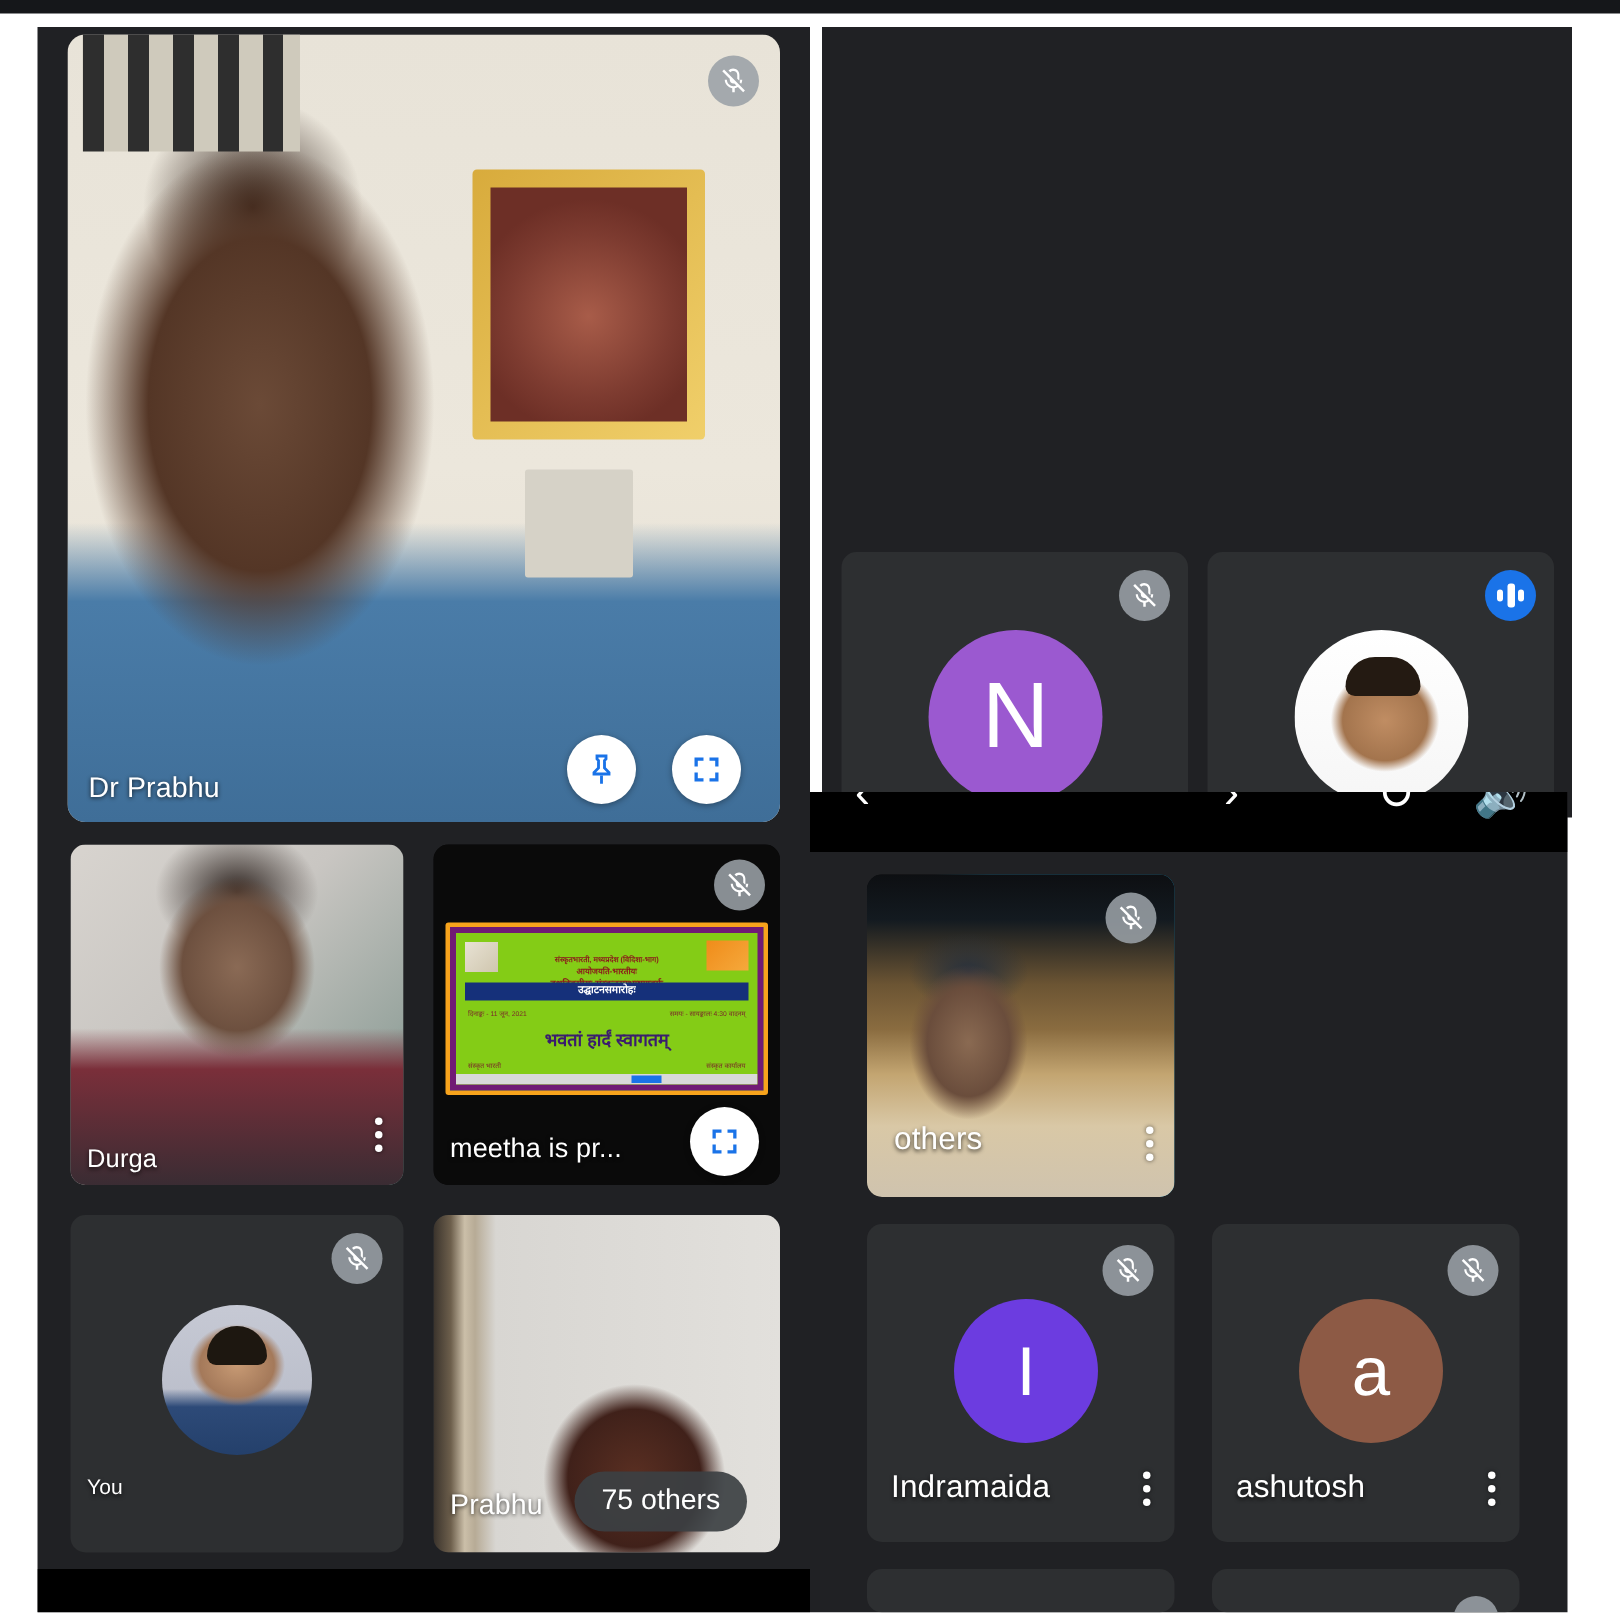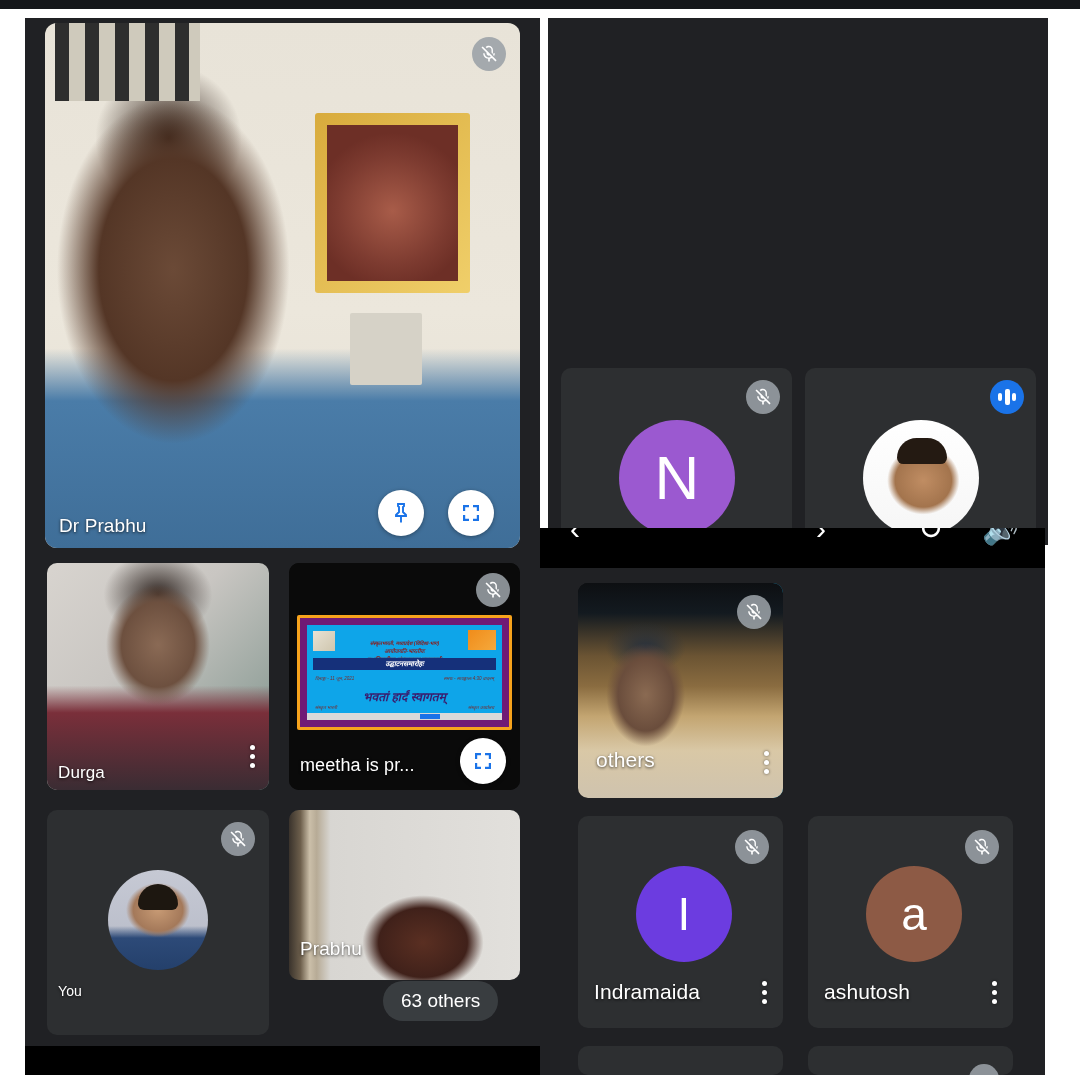--- a/index.html
+++ b/index.html
@@ -130,22 +130,22 @@
       radial-gradient(ellipse 32% 34% at 58% 78%, #5a2f22 0%, #40211a 60%, rgba(64,33,26,0) 82%),
       linear-gradient(90deg, #3a332c 0%, #6d5f4c 5%, #cbbfa9 9%, #b7ab96 12%, #d8d6d2 18%, #e2e0dc 100%);
   }
   .scene-dark { background: #0a0a0a; }
 
   
   .slide {
     position: absolute; background: #f7a31c; padding: 3px; border-radius: 2px;
   }
   .slide-inner {
-    width: 100%; height: 100%; background: #0ea5e9;
-    border: 7px solid #701a75; position: relative; overflow: hidden; font-style: italic;
+    width: 100%; height: 100%; background: #84cc16;
+    border: 4px solid #701a75; position: relative; overflow: hidden;
   }
   .slide-row { position: absolute; left: 0; right: 0; text-align: center; }
   .slide-txt { color: #8b1b1b; font-weight: 700; }
   .slide-bar { position: absolute; left: 6px; right: 6px; background: #15307a; }
   .slide-bar span { display:block; text-align:center; color:#fff; font-weight:700; }
   .slide-logo { position:absolute; background: linear-gradient(135deg,#e8e2d4,#cfc6ae); }
   .slide-logo2 { position:absolute; background: linear-gradient(135deg,#f08c1a,#f5a93c); }
   .slide-foot { position:absolute; color:#7a2a2a; }
   .slide-big { color:#3a1d6e; font-weight:700; }
   .ctrl-strip { position:absolute; left:0; right:0; bottom:0; height:7px; background:#d9d9d9; }
@@ -243,27 +243,27 @@
         <div style="position:absolute;left:30px;top:14px;width:40px;height:26px;border-radius:20px 20px 6px 6px;background:#1d1710;"></div>
       </div>
       <div class="micoff" style="right:14px; top:12px;">
         <svg viewBox="0 0 24 24" fill="#fff">
             <path d="M19 11h-1.7c0 .74-.16 1.43-.43 2.05l1.23 1.23c.56-.98.9-2.09.9-3.28zM4.41 2.86L3 4.27l6 6V11c0 1.66 1.34 3 3 3 .23 0 .44-.03.65-.08l1.66 1.66c-.71.33-1.5.52-2.31.52-2.76 0-5.3-2.1-5.3-5.1H5c0 3.41 2.72 6.23 6 6.72V21h2v-3.28c.91-.13 1.77-.45 2.54-.9l4.19 4.18 1.41-1.41L4.41 2.86zM12 4c1.66 0 3 1.34 3 3v3.17l1.7 1.7V7c0-2.76-2.24-5-5-5-1.47 0-2.79.64-3.7 1.65l1.42 1.42C10.02 4.4 10.96 4 12 4z"></path>
           </svg>
       </div>
       <div class="name" style="bottom:36px;font-size:14px;">You</div>
     </div>
 
-    <div class="tile" style="left:264px; top:792px; width:231px; height:170px;">
+    <div class="tile" style="left:264px; top:792px; width:231px; height:225px;">
       <div class="vid scene-prabhu"></div>
       <div class="name" style="bottom:20px;font-size:19px;">Prabhu</div>
     </div>
 
     <div class="otherspill" style="left:358px; top:963px;">
-      <span>63 others</span>
+      <span>75 others</span>
     </div>
 
     <div style="position:absolute;left:0;top:1028px;width:515px;height:29px;background:#000;"></div>
   </div>
 
   <div class="shot" style="left:548px; top:18px; width:500px; height:527px;">
 
 
     <div class="tile" style="left:13px; top:350px; width:231px; height:175px;">
       <div class="letter" style="left:58px; top:52px; width:116px; height:116px; background:#9b59d0; font-size:62px;">

